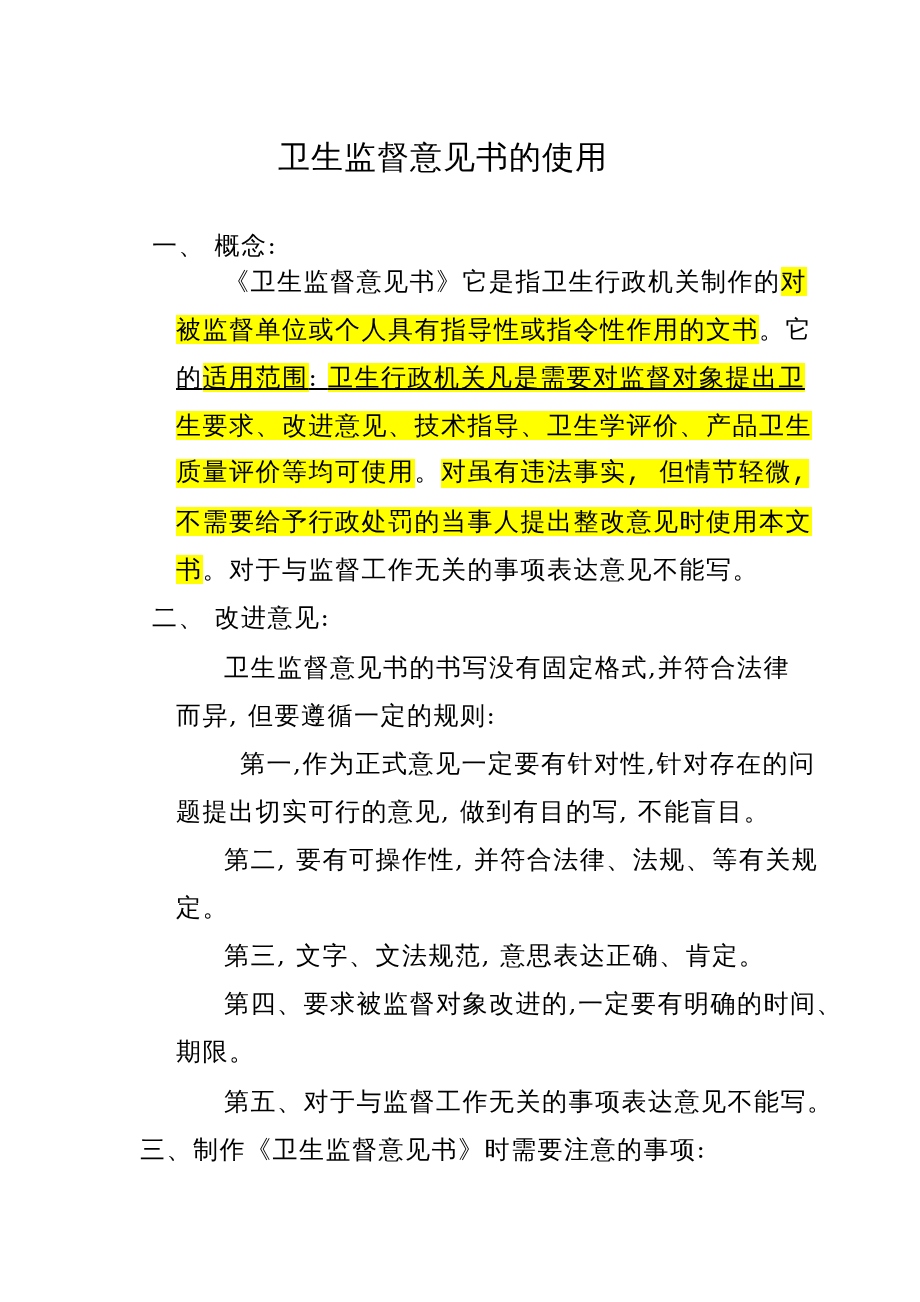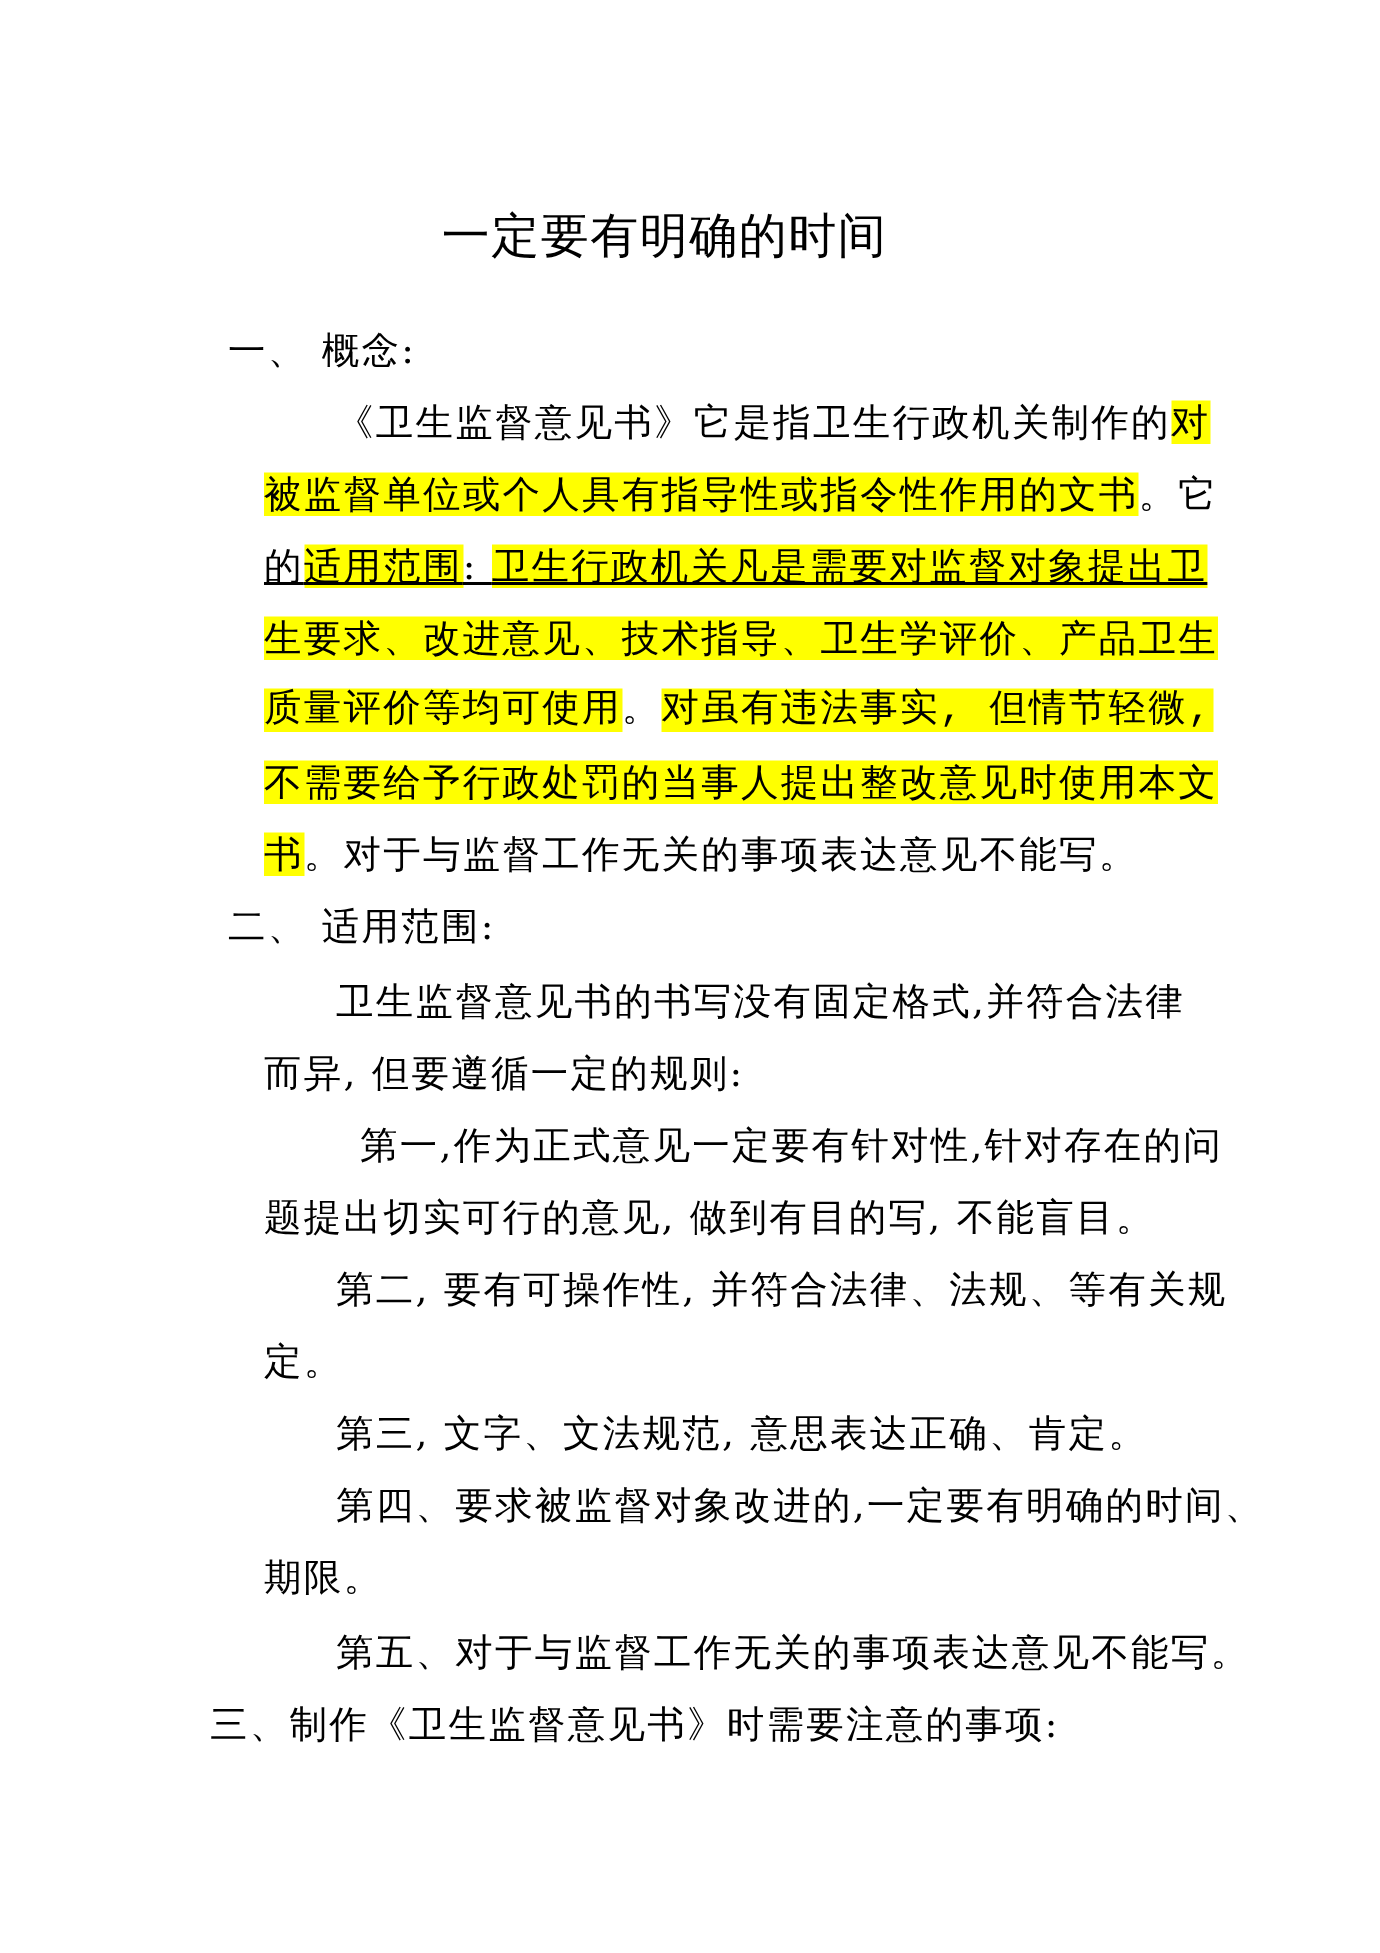--- a/index.html
+++ b/index.html
@@ -39,39 +39,39 @@
     }
     .justify {
       width: 608px;
       text-align: justify;
       text-align-last: justify;
     }
   </style>
 </head>
 <body>
 
-<h1 class="page-title">一定要有明确的时间</h1>
+<h1 class="page-title">卫生监督意见书的使用</h1>
 
-<div class="line" style="left:152px; top:210px;">一、 概念:</div>
+<div class="line" style="left:152px; top:222px;">一、 概念:</div>
 
 <div class="line justify" style="left:224px; top:258px; width:556px;"><span>《卫生监督意见书》它是指卫生行政机关制作的</span><span class="hl">对</span></div>
 
 <div class="line justify" style="left:176px; top:306px;"><span class="hl">被监督单位或个人具有指导性或指令性作用的文书</span><span>。它</span></div>
 
 <div class="line justify" style="left:176px; top:354px;text-decoration:underline;"><span>的</span><span class="hl">适用范围</span><span>: </span><span class="hl">卫生行政机关凡是需要对监督对象提出卫</span></div>
 
 <div class="line justify" style="left:176px; top:402px;"><span class="hl">生要求、改进意见、技术指导、卫生学评价、产品卫生</span></div>
 
 <div class="line justify" style="left:176px; top:450px;font-family:Liberation Mono, monospace;"><span class="hl">质量评价等均可使用</span><span>。</span><span class="hl">对虽有违法事实, 但情节轻微,</span></div>
 
 <div class="line justify" style="left:176px; top:498px;"><span class="hl">不需要给予行政处罚的当事人提出整改意见时使用本文</span></div>
 
 <div class="line" style="left:176px; top:546px;"><span class="hl">书</span><span>。对于与监督工作无关的事项表达意见不能写。</span></div>
 
-<div class="line" style="left:152px; top:594px;">二、 适用范围:</div>
+<div class="line" style="left:152px; top:594px;">二、 改进意见:</div>
 
 <div class="line justify" style="left:224px; top:644px; width:556px;">卫生监督意见书的书写没有固定格式,并符合法律</div>
 <div class="line" style="left:176px; top:692px;">而异, 但要遵循一定的规则:</div>
 
 <div class="line justify" style="left:224px; top:740px; width:556px;margin-left:16px;">第一,作为正式意见一定要有针对性,针对存在的问</div>
 <div class="line" style="left:176px; top:788px;">题提出切实可行的意见, 做到有目的写, 不能盲目。</div>
 
 <div class="line justify" style="left:224px; top:836px; width:556px;">第二, 要有可操作性, 并符合法律、法规、等有关规</div>
 <div class="line" style="left:176px; top:884px;">定。</div>
 

